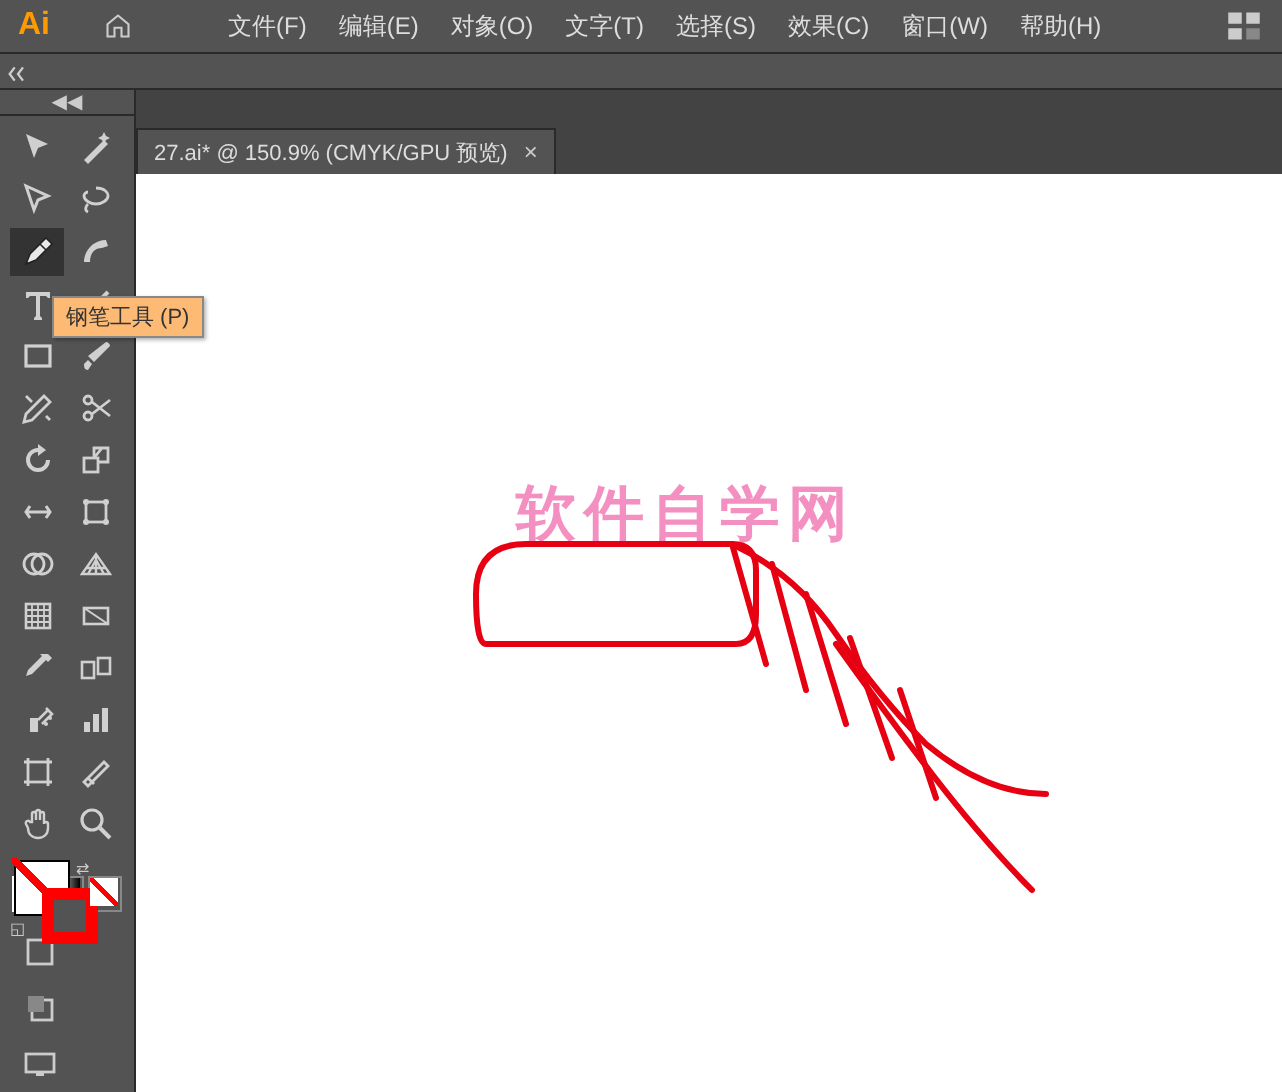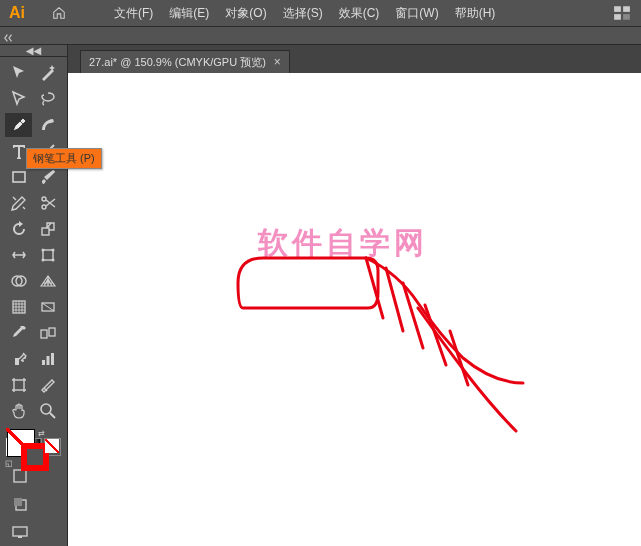--- a/index.html
+++ b/index.html
@@ -34,48 +34,49 @@
 .mode-btn.sel{border-color:#fff}
 .mode-red{width:14px;height:14px;border:2px solid #e60012;background:#535353}
 .mode-grad{width:14px;height:14px;background:linear-gradient(to right,#fff,#000)}
 .mode-none{width:14px;height:14px;background:#fff;position:relative}
 .mode-none::after{content:"";position:absolute;inset:0;background:linear-gradient(45deg,transparent 44%,red 44%,red 56%,transparent 56%)}
 
 .bottom-tools{padding:2px 6px;display:flex;gap:4px;flex-wrap:wrap}
 .bottom-tools svg{width:18px;height:18px;fill:#ccc}
 
 .doc-area{position:absolute;left:68px;top:45px;right:0;bottom:0;background:#434343;display:flex;flex-direction:column}
-.tab-strip{height:28px;background:#434343;display:flex;align-items:flex-end;padding-left:12px}
+.tab-strip{height:42px;background:#434343;display:flex;align-items:flex-end;padding-left:0}
 .doc-tab{background:#535353;height:23px;padding:0 8px;display:flex;align-items:center;gap:8px;color:#ddd;font-size:11px;border-top:1px solid #2a2a2a;border-left:1px solid #2a2a2a;border-right:1px solid #2a2a2a}
 .tab-close{color:#ccc;cursor:pointer;font-size:12px}
 .canvas{flex:1;background:#fff;position:relative}
 
 .watermark{position:absolute;top:150px;left:190px;text-align:center;color:#ec4899;opacity:.6;font-weight:bold;pointer-events:none}
 .watermark .wm-main{font-size:30px;letter-spacing:4px}
 .watermark .wm-sub{font-size:18px;letter-spacing:6px}
 
 .drawing{position:absolute;inset:0;pointer-events:none}
 .drawing path,.drawing line{stroke:#e60012;stroke-width:3;fill:none;stroke-linecap:round}
 
-.tooltip{position:absolute;top:148px;left:26px;background:#f97316;border:1px solid #888;padding:2px 6px;font-size:11px;color:#333;z-index:10;box-shadow:1px 1px 2px rgba(0,0,0,.3)}
+.tooltip{position:absolute;top:148px;left:26px;background:#fdba74;border:1px solid #888;padding:2px 6px;font-size:11px;color:#333;z-index:10;box-shadow:1px 1px 2px rgba(0,0,0,.3)}
 </style>
 </head>
 <body>
 
 <div class="topbar">
   <div class="app-logo">Ai</div>
   <div class="home-icon">
     <svg viewBox="0 0 16 16" width="14" height="14">
         <path d="M8 2L2 7v7h4V9h4v5h4V7z" fill="none" stroke="#ccc" stroke-width="1.2"></path>
       </svg>
   </div>
   <div class="menu-bar">
     <div class="menu-item">文件(F)</div>
     <div class="menu-item">编辑(E)</div>
     <div class="menu-item">对象(O)</div>
+    <div class="menu-item">文字(T)</div>
     <div class="menu-item">选择(S)</div>
     <div class="menu-item">效果(C)</div>
     <div class="menu-item">窗口(W)</div>
     <div class="menu-item">帮助(H)</div>
   </div>
   <div class="right-icons">
     <svg viewBox="0 0 16 16" width="18" height="18">
         <rect x="1" y="2" width="6" height="5" fill="#ccc"></rect>
         <rect x="9" y="2" width="6" height="5" fill="#ccc"></rect>
         <rect x="1" y="9" width="6" height="5" fill="#ccc"></rect>

